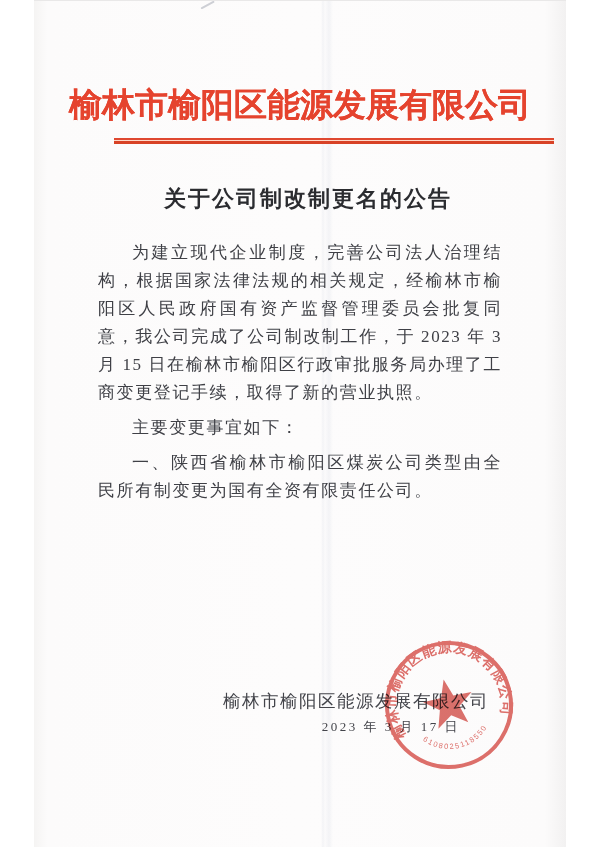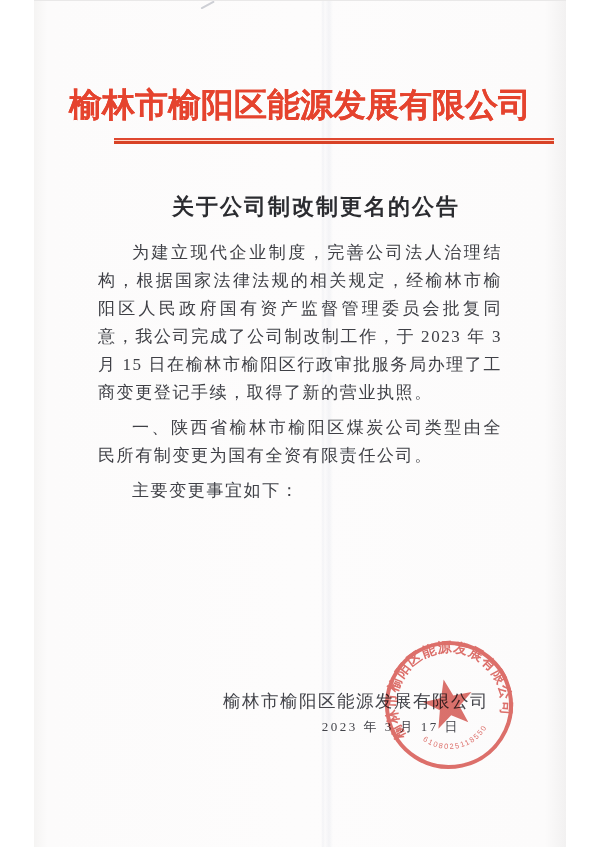--- a/index.html
+++ b/index.html
@@ -37,21 +37,21 @@
     color:#e5432e;
     text-shadow:0 0 .5px #e5432e;
     white-space:nowrap;
   }
   .red-rule{
     position:absolute;top:137px;left:80px;width:440px;height:6px;
     background:linear-gradient(#df4830 0 38%, #ffd9c9 38% 54%, #d84226 54% 100%);
   }
   .doc-title{
     position:absolute;top:175px;left:0;width:100%;
-    margin:16px;text-align:center;
+    margin:8px;text-align:center;
     font-family:"Liberation Sans", sans-serif;
     font-size:22px;font-weight:700;letter-spacing:2px;
     color:#2b2c30;
   }
   .body-text{
     position:absolute;top:231px;left:57px;right:57px;
   }
   .body-text p{
     margin:7px;
     text-indent:2em;
@@ -100,22 +100,22 @@
   <div class="scan-mark"></div>
 
   <h1 class="company-header">榆林市榆阳区能源发展有限公司</h1>
 
   <div class="red-rule"></div>
 
   <h2 class="doc-title">关于公司制改制更名的公告</h2>
 
   <div class="body-text">
     <p>为建立现代企业制度，完善公司法人治理结构，根据国家法律法规的相关规定，经榆林市榆阳区人民政府国有资产监督管理委员会批复同意，我公司完成了公司制改制工作，于 2023 年 3 月 15 日在榆林市榆阳区行政审批服务局办理了工商变更登记手续，取得了新的营业执照。</p>
+    <p>主要变更事宜如下：</p>
     <p>一、陕西省榆林市榆阳区煤炭公司类型由全民所有制变更为国有全资有限责任公司。</p>
-    <p>主要变更事宜如下：</p>
   </div>
 
   <div class="sig-company">榆林市榆阳区能源发展有限公司</div>
 
   <div class="sig-date">2023 年 3 月 17 日</div>
 
   <svg class="seal" viewBox="0 0 136 136" xmlns="http://www.w3.org/2000/svg">
     <defs>
       <path id="sealTopArc" d="M 20 90.4 A 53 53 0 1 1 116 90.4" fill="none"></path>
       <path id="sealBottomArc" d="M 33.3 95.1 A 44 44 0 0 0 102.7 95.1" fill="none"></path>

